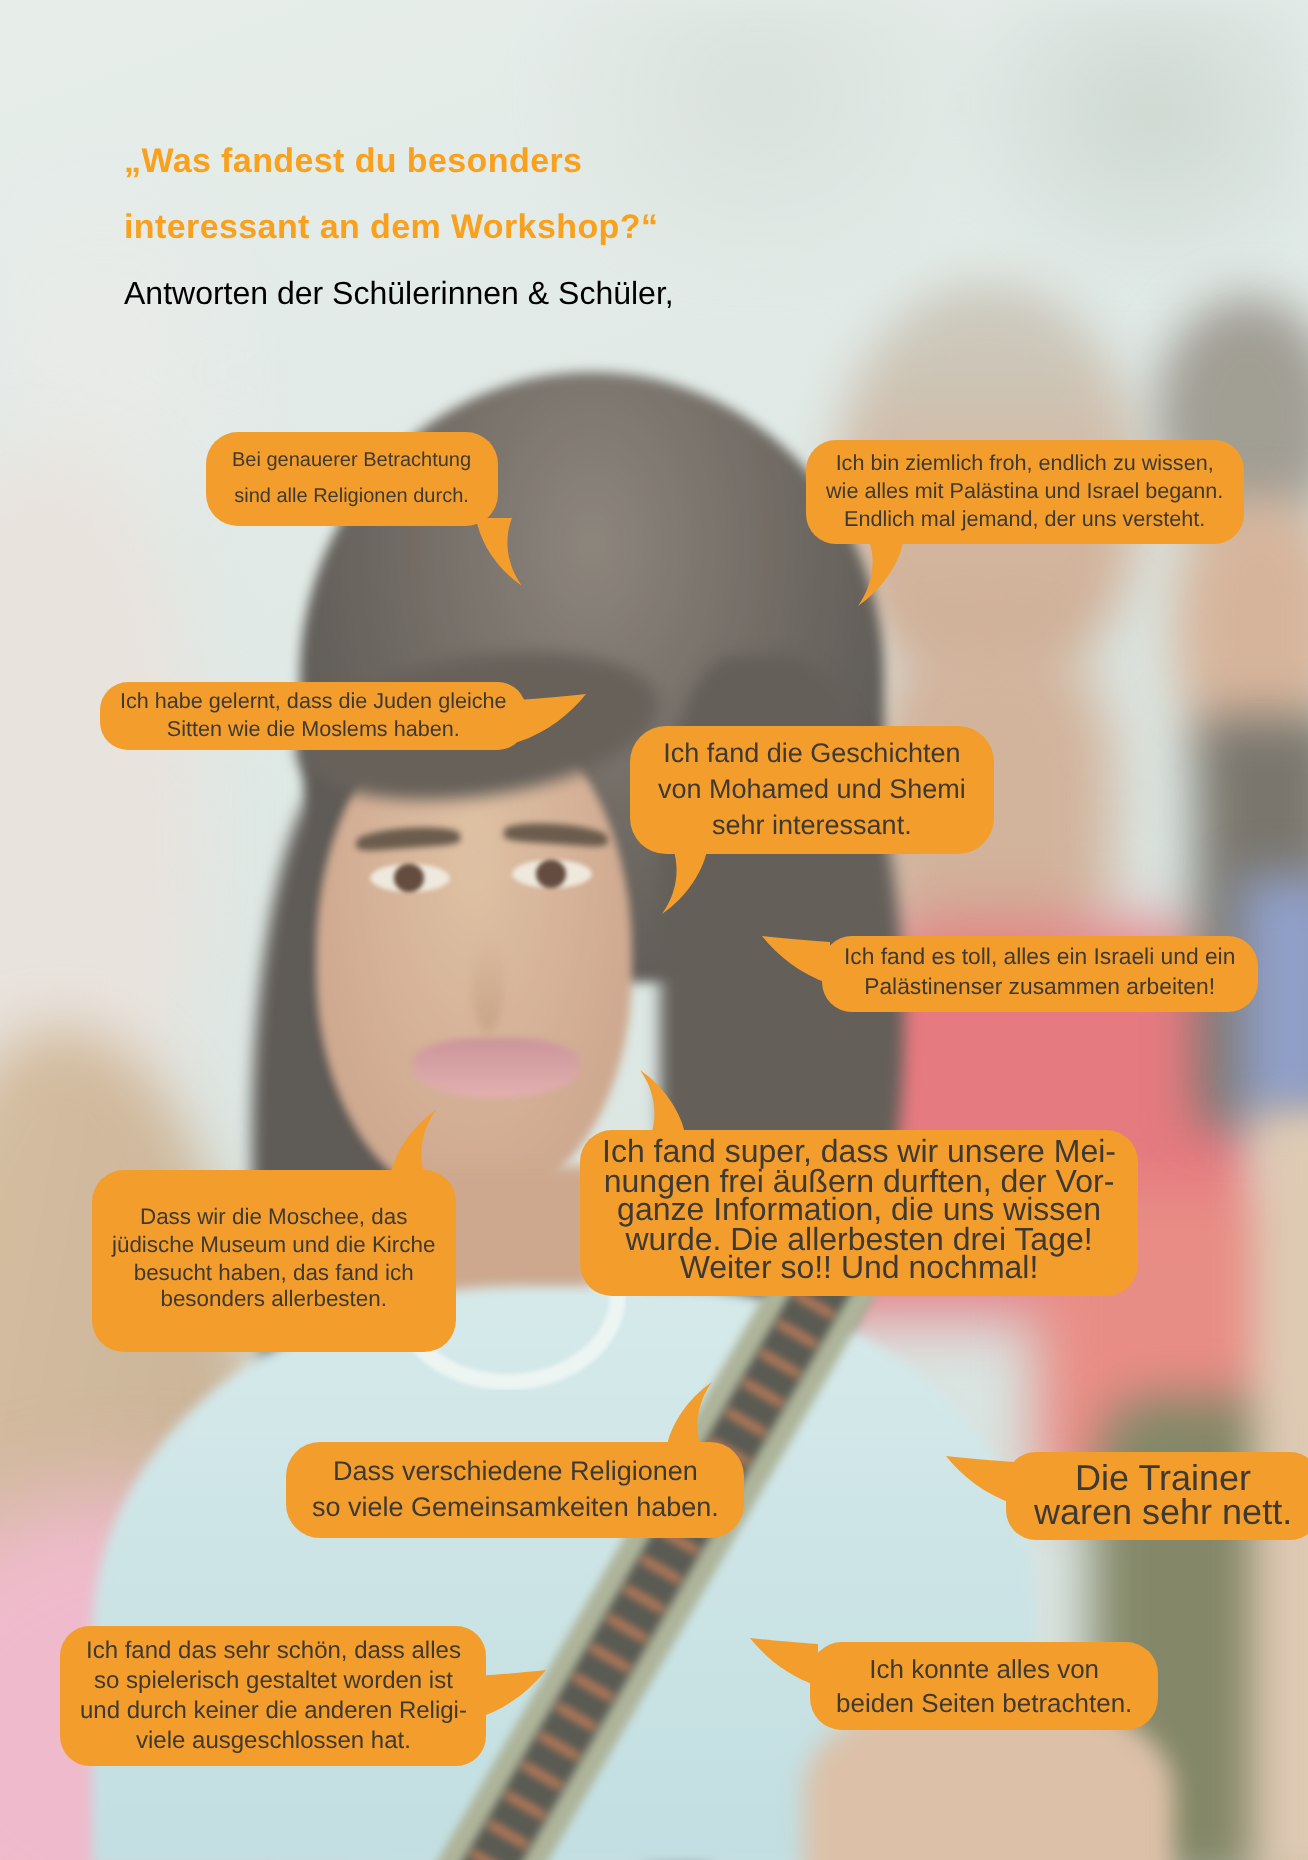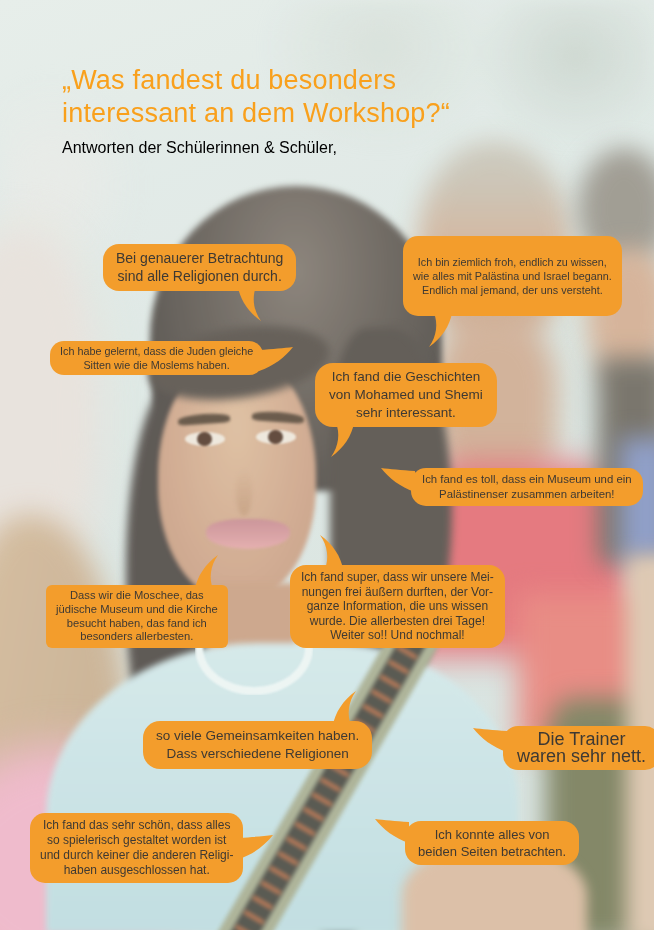--- a/index.html
+++ b/index.html
@@ -53,39 +53,39 @@
   .neck{left:208px;top:583px;width:88px;height:108px;background:#c89a7c;border-radius:0 0 40% 40%;filter:blur(3px)}
   .tshirt{left:46px;top:643px;width:472px;height:290px;background:linear-gradient(#d2e8ea,#badbe0);border-radius:45% 40% 0 0/60% 55% 0 0;filter:blur(3px)}
   .collar-trim{left:195px;top:600px;width:118px;height:95px;border-radius:50%;border:8px solid #edf6f5;clip-path:inset(48% 0 0 0);filter:blur(1px)}
   .bag-strap{left:311px;top:567px;width:48px;height:420px;transform:rotate(30deg);filter:blur(2px);
     background:linear-gradient(90deg,#a3a98b 0 11px,#3e3e36 11px 37px,#a3a98b 37px 48px)}
   .strap-dots{left:13px;top:0;width:22px;height:100%;background:repeating-linear-gradient(180deg,transparent 0 13px,rgba(212,112,63,.85) 13px 17px)}
   .woman-arm{left:402px;top:843px;width:185px;height:105px;background:#d9b79b;border-radius:50% 50% 0 0;filter:blur(6px)}
   .photo-wash{inset:0;background:rgba(234,241,239,.16)}
   
   .header{position:absolute;left:62px;top:64px;width:540px}
-  .title{color:var(--title-orange);font-size:27px;font-weight:normal;line-height:33px;letter-spacing:.2px}
+  .title{color:var(--title-orange);font-size:17px;font-weight:bold;line-height:33px;letter-spacing:.2px}
   .subtitle{margin-top:9px;color:var(--subtitle-text);font-size:19px;line-height:24.5px}
   .title div,.subtitle div{white-space:nowrap}
   
   .bubble{
     position:absolute;background:var(--bubble-orange);color:var(--bubble-text);
     text-align:center;width:max-content;border-radius:16px;
     display:flex;flex-direction:column;justify-content:center;
   }
   .bubble div{white-space:nowrap}
   .tail{position:absolute;fill:var(--bubble-orange)}
   .flip-x{transform:scaleX(-1)}.flip-y{transform:scaleY(-1)}.flip-xy{transform:scale(-1,-1)}
-  .b1{left:103px;top:244px;font-size:14px;line-height:17.5px;padding:6px 13px}
-  .b2{left:403px;top:236px;font-size:10.8px;line-height:14px;padding:19px 10px;border-radius:15px}
+  .b1{left:103px;top:216px;font-size:10px;line-height:17.5px;padding:6px 13px}
+  .b2{left:403px;top:220px;font-size:10.8px;line-height:14px;padding:5px 10px;border-radius:15px}
   .b3{left:50px;top:341px;font-size:10.8px;line-height:14px;padding:3px 10px;border-radius:14px}
   .b4{left:315px;top:363px;font-size:13.5px;line-height:18px;padding:5px 14px;border-radius:18px}
   .b5{left:411px;top:468px;font-size:11.4px;line-height:15px;padding:4px 11px;border-radius:15px}
-  .b6{left:46px;top:585px;font-size:11.2px;line-height:13.8px;padding:4px 10px;border-radius:6px}
-  .b7{left:290px;top:565px;font-size:12px;line-height:14.6px;padding:5px 11px}
+  .b6{left:46px;top:585px;font-size:11.2px;line-height:13.8px;padding:18px 10px;border-radius:16px}
+  .b7{left:290px;top:565px;font-size:16px;line-height:14.6px;padding:5px 11px}
   .b8{left:143px;top:721px;font-size:13.5px;line-height:18px;padding:6px 13px;border-radius:17px}
   .b9{left:503px;top:726px;font-size:18px;line-height:17px;padding:5px 14px;border-radius:15px}
   .b10{left:30px;top:813px;font-size:12px;line-height:15px;padding:5px 10px;border-radius:15px}
   .b11{left:405px;top:821px;font-size:13px;line-height:17px;padding:5px 13px}
 </style>
 </head>
 <body>
 
 <div class="page">
 
@@ -174,21 +174,21 @@
       </svg>
     <div>Ich fand die Geschichten</div>
     <div>von Mohamed und Shemi</div>
     <div>sehr interessant.</div>
   </div>
 
   <div class="bubble b5">
     <svg class="tail" style="left:-30px;top:0" width="34" height="26" viewBox="0 0 34 26">
         <path d="M34,3 C20,2 9,1 0,0 C8,10 19,19 34,24 Z"></path>
       </svg>
-    <div>Ich fand es toll, dass ein Museum und ein</div>
+    <div>Ich fand es toll, alles ein Israeli und ein</div>
     <div>Palästinenser zusammen arbeiten!</div>
   </div>
 
   <div class="bubble b6">
     <svg class="tail flip-xy" style="right:10px;top:-30px" width="28" height="34" viewBox="0 0 28 34">
         <path d="M23,0 C21,12 13,25 0,34 C8,23 9,10 5,0 Z"></path>
       </svg>
     <div>Dass wir die Moschee, das</div>
     <div>jüdische Museum und die Kirche</div>
     <div>besucht haben, das fand ich</div>
@@ -203,40 +203,40 @@
     <div>nungen frei äußern durften, der Vor-</div>
     <div>ganze Information, die uns wissen</div>
     <div>wurde. Die allerbesten drei Tage!</div>
     <div>Weiter so!! Und nochmal!</div>
   </div>
 
   <div class="bubble b8">
     <svg class="tail flip-xy" style="right:16px;top:-30px" width="28" height="34" viewBox="0 0 28 34">
         <path d="M23,0 C21,12 13,25 0,34 C8,23 9,10 5,0 Z"></path>
       </svg>
+    <div>Dass verschiedene Religionen</div>
     <div>so viele Gemeinsamkeiten haben.</div>
-    <div>Dass verschiedene Religionen</div>
   </div>
 
   <div class="bubble b9">
     <svg class="tail" style="left:-30px;top:2px" width="34" height="26" viewBox="0 0 34 26">
         <path d="M34,3 C20,2 9,1 0,0 C8,10 19,19 34,24 Z"></path>
       </svg>
     <div>Die Trainer</div>
     <div>waren sehr nett.</div>
   </div>
 
   <div class="bubble b10">
     <svg class="tail flip-x" style="right:-30px;top:22px" width="34" height="26" viewBox="0 0 34 26">
         <path d="M34,3 C20,2 9,1 0,0 C8,10 19,19 34,24 Z"></path>
       </svg>
     <div>Ich fand das sehr schön, dass alles</div>
     <div>so spielerisch gestaltet worden ist</div>
     <div>und durch keiner die anderen Religi-</div>
-    <div>haben ausgeschlossen hat.</div>
+    <div>viele ausgeschlossen hat.</div>
   </div>
 
   <div class="bubble b11">
     <svg class="tail" style="left:-30px;top:-2px" width="34" height="26" viewBox="0 0 34 26">
         <path d="M34,3 C20,2 9,1 0,0 C8,10 19,19 34,24 Z"></path>
       </svg>
     <div>Ich konnte alles von</div>
     <div>beiden Seiten betrachten.</div>
   </div>
 

